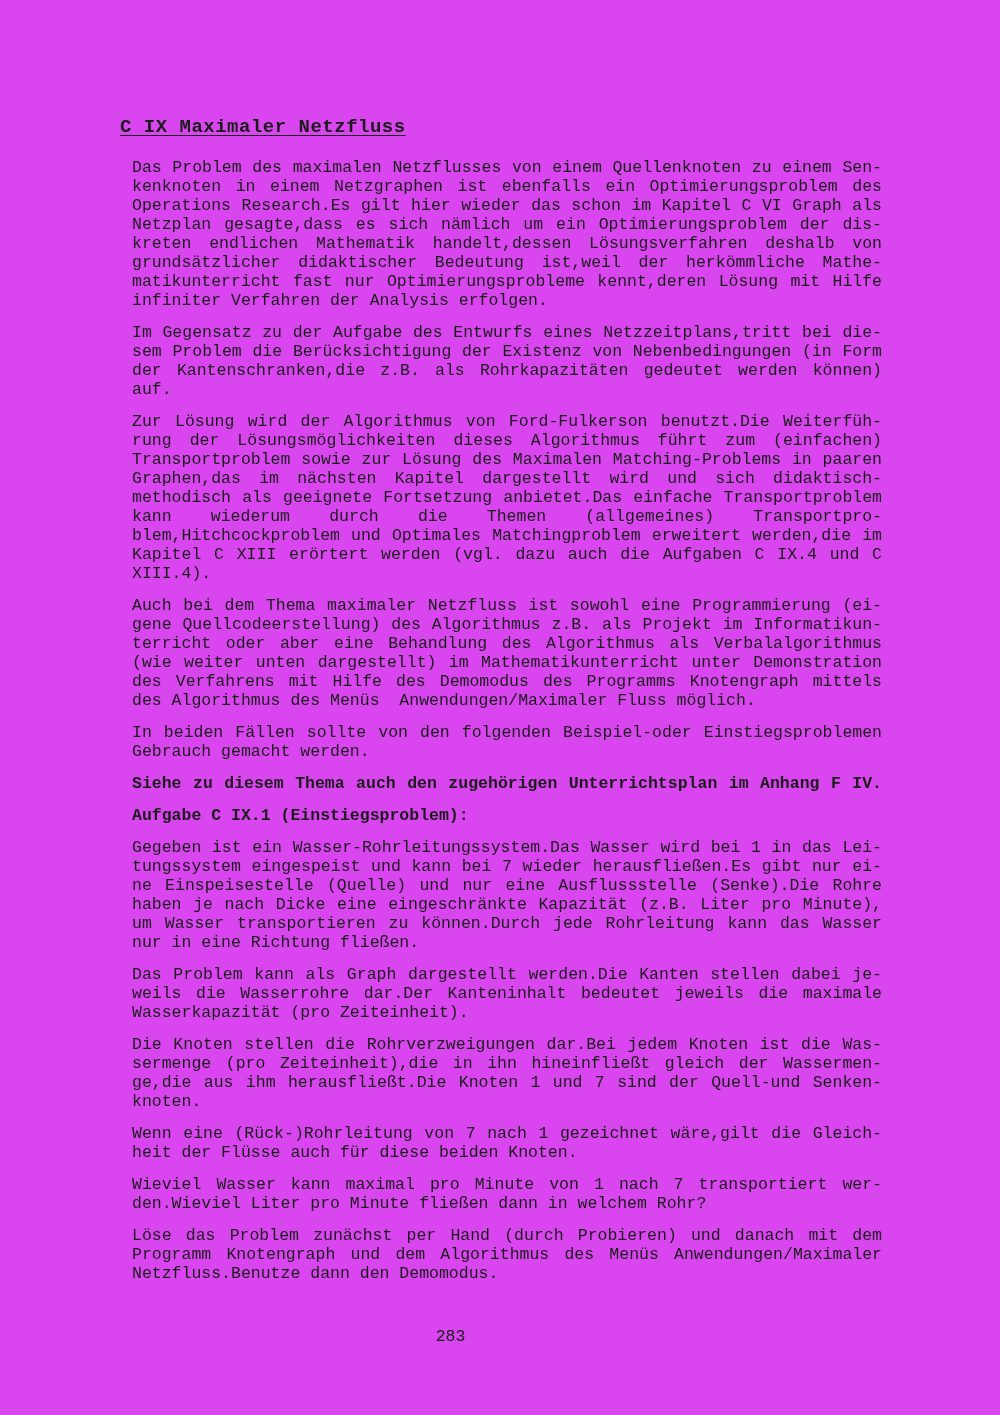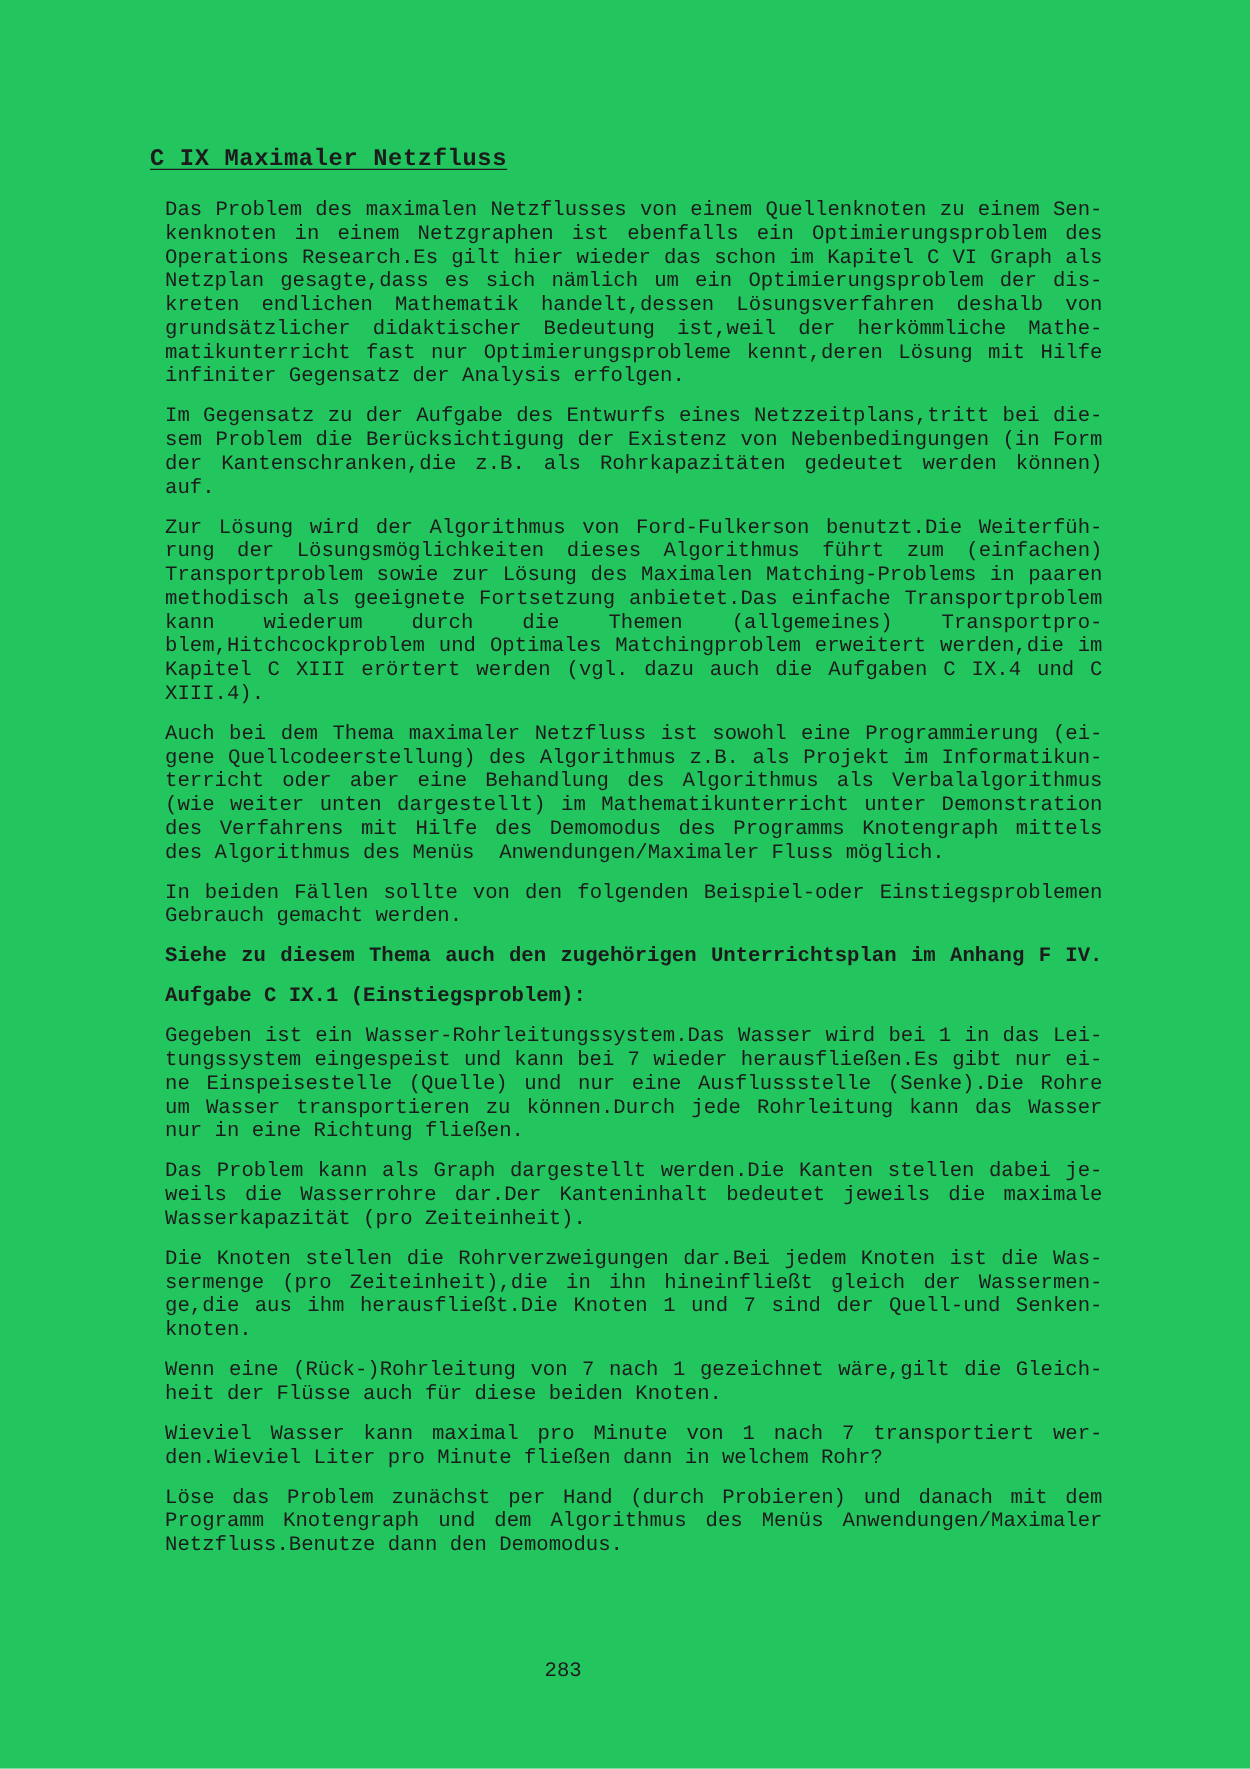--- a/index.html
+++ b/index.html
@@ -4,21 +4,21 @@
 <style>
   html, body {
     margin: 0;
     padding: 0;
     background: #ffffff;
   }
   .page {
     position: relative;
     width: 1000px;
     height: 1415px;
-    background: #22c55e;
+    background: #d946ef;
     overflow: hidden;
     font-family: "Liberation Mono", "DejaVu Sans Mono", monospace;
     color: #1c1c1c;
   }
   .doc {
     position: absolute;
     left: 120px;
     top: 116px;
     width: 762px;
   }
@@ -73,32 +73,33 @@
     <h1 class="title">C IX Maximaler Netzfluss</h1>
     <main>
         <div class="block paragraph">
           <div class="line">Das Problem des maximalen Netzflusses von einem Quellenknoten zu einem Sen-</div>
           <div class="line">kenknoten in einem Netzgraphen ist ebenfalls ein Optimierungsproblem des</div>
           <div class="line">Operations Research.Es gilt hier wieder das schon im Kapitel C VI Graph als</div>
           <div class="line">Netzplan gesagte,dass es sich nämlich um ein Optimierungsproblem der dis-</div>
           <div class="line">kreten endlichen Mathematik handelt,dessen Lösungsverfahren deshalb von</div>
           <div class="line">grundsätzlicher didaktischer Bedeutung ist,weil der herkömmliche Mathe-</div>
           <div class="line">matikunterricht fast nur Optimierungsprobleme kennt,deren Lösung mit Hilfe</div>
-          <div class="line last">infiniter Gegensatz der Analysis erfolgen.</div>
+          <div class="line last">infiniter Verfahren der Analysis erfolgen.</div>
         </div>
         <div class="block paragraph">
           <div class="line">Im Gegensatz zu der Aufgabe des Entwurfs eines Netzzeitplans,tritt bei die-</div>
           <div class="line">sem Problem die Berücksichtigung der Existenz von Nebenbedingungen (in Form</div>
           <div class="line">der Kantenschranken,die z.B. als Rohrkapazitäten gedeutet werden können)</div>
           <div class="line last">auf.</div>
         </div>
         <div class="block paragraph">
           <div class="line">Zur Lösung wird der Algorithmus von Ford-Fulkerson benutzt.Die Weiterfüh-</div>
           <div class="line">rung der Lösungsmöglichkeiten dieses Algorithmus führt zum (einfachen)</div>
           <div class="line">Transportproblem sowie zur Lösung des Maximalen Matching-Problems in paaren</div>
+          <div class="line">Graphen,das im nächsten Kapitel dargestellt wird und sich didaktisch-</div>
           <div class="line">methodisch als geeignete Fortsetzung anbietet.Das einfache Transportproblem</div>
           <div class="line">kann wiederum durch die Themen (allgemeines) Transportpro-</div>
           <div class="line">blem,Hitchcockproblem und Optimales Matchingproblem erweitert werden,die im</div>
           <div class="line">Kapitel C XIII erörtert werden (vgl. dazu auch die Aufgaben C IX.4 und C</div>
           <div class="line last">XIII.4).</div>
         </div>
         <div class="block paragraph">
           <div class="line">Auch bei dem Thema maximaler Netzfluss ist sowohl eine Programmierung (ei-</div>
           <div class="line">gene Quellcodeerstellung) des Algorithmus z.B. als Projekt im Informatikun-</div>
           <div class="line">terricht oder aber eine Behandlung des Algorithmus als Verbalalgorithmus</div>
@@ -113,20 +114,21 @@
         <div class="block emphasis">
           <div class="line">Siehe zu diesem Thema auch den zugehörigen Unterrichtsplan im Anhang F IV.</div>
         </div>
         <div class="block heading">
           <div class="line last">Aufgabe C IX.1 (Einstiegsproblem):</div>
         </div>
         <div class="block paragraph">
           <div class="line">Gegeben ist ein Wasser-Rohrleitungssystem.Das Wasser wird bei 1 in das Lei-</div>
           <div class="line">tungssystem eingespeist und kann bei 7 wieder herausfließen.Es gibt nur ei-</div>
           <div class="line">ne Einspeisestelle (Quelle) und nur eine Ausflussstelle (Senke).Die Rohre</div>
+          <div class="line">haben je nach Dicke eine eingeschränkte Kapazität (z.B. Liter pro Minute),</div>
           <div class="line">um Wasser transportieren zu können.Durch jede Rohrleitung kann das Wasser</div>
           <div class="line last">nur in eine Richtung fließen.</div>
         </div>
         <div class="block paragraph">
           <div class="line">Das Problem kann als Graph dargestellt werden.Die Kanten stellen dabei je-</div>
           <div class="line">weils die Wasserrohre dar.Der Kanteninhalt bedeutet jeweils die maximale</div>
           <div class="line last">Wasserkapazität (pro Zeiteinheit).</div>
         </div>
         <div class="block paragraph">
           <div class="line">Die Knoten stellen die Rohrverzweigungen dar.Bei jedem Knoten ist die Was-</div>

